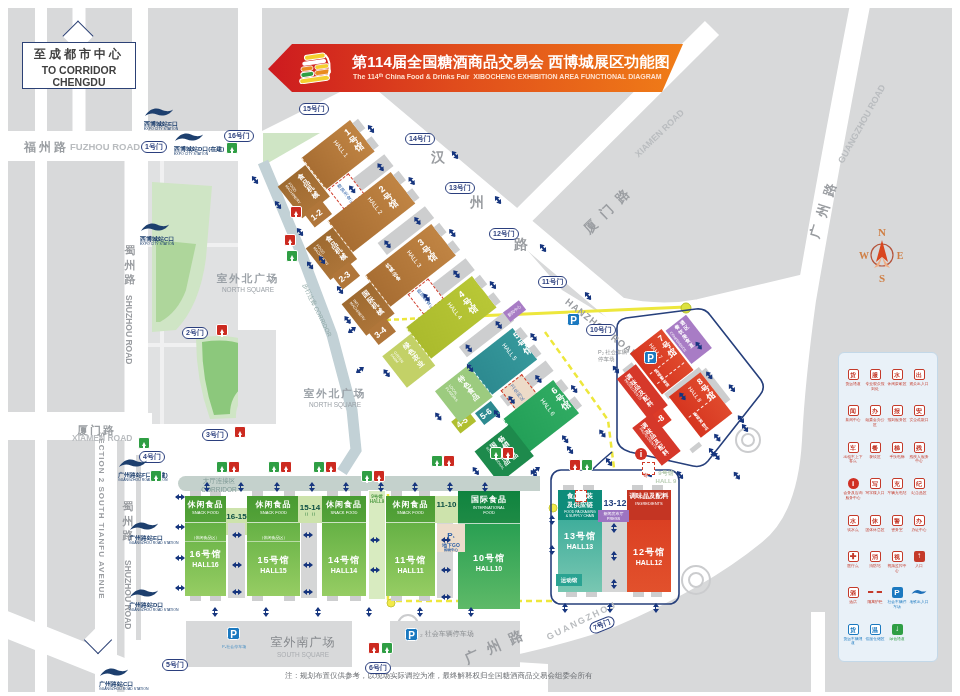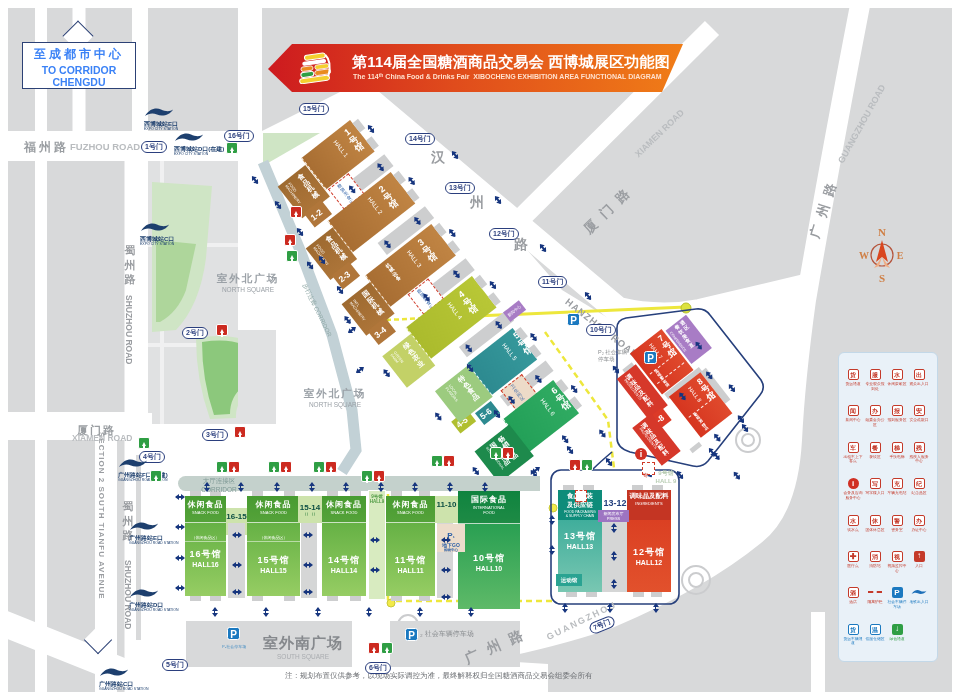--- a/index.html
+++ b/index.html
@@ -87,21 +87,21 @@
       <rect x="20" y="18.5" width="16" height="5" rx="2.5" fill="#e98b1e" stroke="#fff" stroke-width="0.8"></rect>
       <rect x="4" y="24.5" width="30" height="5" rx="2.5" fill="#f4cf2e" stroke="#fff" stroke-width="1"></rect>
       <path d="M33,4 q6,8 0,22" stroke="#fff" stroke-width="2" fill="none"></path>
     </g>
   </svg>
   <div style="position:absolute;left:84px;top:9px;width:324px;color:#fff;font-weight:bold;font-size:15px;letter-spacing:0.2px;white-space:nowrap">第114届全国糖酒商品交易会 西博城展区功能图</div>
   <div style="position:absolute;left:85px;top:28px;color:#ffe0cd;font-size:7px;font-weight:bold;white-space:nowrap">The 114<span style="font-size:5px;vertical-align:2px">th</span> China Food &amp; Drinks Fair&nbsp; XIBOCHENG EXHIBITION AREA FUNCTIONAL DIAGRAM</div>
 </div>
 
 <div class="abs" style="left:67px;top:25px;width:22px;height:22px;background:#fff;border-left:1.5px solid #2c4175;border-top:1.5px solid #2c4175;transform:rotate(45deg);z-index:4"></div>
-<div class="abs" style="left:22px;top:42px;width:114px;height:47px;background:#fff;border:1.5px solid #2c4175;color:#3b82f6;text-align:center;z-index:5">
+<div class="abs" style="left:22px;top:42px;width:114px;height:47px;background:#fff;border:1.5px solid #2c4175;color:#404040;text-align:center;z-index:5">
   <div style="font-size:12px;font-weight:bold;letter-spacing:3px;margin-top:3px">至成都市中心</div>
   <div style="font-size:10.5px;font-weight:bold;margin-top:1px">TO CORRIDOR</div>
   <div style="font-size:10.5px;font-weight:bold">CHENGDU</div>
 </div>
 <div class="abs" style="left:88px;top:630px;width:20px;height:20px;background:#fff;border-right:1.5px solid #2c4175;border-bottom:1.5px solid #2c4175;transform:rotate(45deg);z-index:4"></div>
 
 <div class="abs" style="left:24px;top:139px;font-size:12px;font-weight:bold;letter-spacing:3px;color:#999da1;z-index:3">福州路</div>
 <div class="abs" style="left:70px;top:141px;font-size:9.5px;font-weight:bold;color:#b9bcbf;z-index:3">FUZHOU ROAD</div>
 <div class="abs" style="left:97px;top:432px;writing-mode:vertical-rl;font-size:8px;font-weight:bold;color:#9a9da1;letter-spacing:1px;z-index:3">SECTION 2 SOUTH TIANFU AVENUE</div>
 <div class="abs" style="left:124px;top:243px;width:12px;font-size:11px;line-height:14.5px;word-break:break-all;font-weight:bold;color:#9a9da1;z-index:3;text-align:center">蜀州路</div>
@@ -123,21 +123,21 @@
 
 <div class="abs" style="left:193px;top:272px;width:110px;text-align:center;color:#9aa0a6;z-index:3">
       <div style="font-size:10.5px;font-weight:bold;letter-spacing:2px">室外北广场</div>
       <div style="font-size:6.5px">NORTH SQUARE</div>
     </div>
 <div class="abs" style="left:280px;top:387px;width:110px;text-align:center;color:#9aa0a6;z-index:3">
       <div style="font-size:10.5px;font-weight:bold;letter-spacing:2px">室外北广场</div>
       <div style="font-size:6.5px">NORTH SQUARE</div>
     </div>
 <div class="abs" style="left:248px;top:634px;width:110px;text-align:center;color:#86898d;z-index:3">
-      <div style="font-size:15px;font-weight:bold;letter-spacing:1px">室外南广场</div>
+      <div style="font-size:12px;font-weight:normal;letter-spacing:1px">室外南广场</div>
       <div style="font-size:6.5px;color:#a9acb0">SOUTH SQUARE</div>
     </div>
 <div class="abs" style="left:285px;top:671px;font-size:7.5px;color:#6b6e72;z-index:3">注：规划布置仅供参考，以现场实际调控为准，最终解释权归全国糖酒商品交易会组委会所有</div>
 <div class="abs" style="left:196px;top:477px;font-size:6.5px;color:#7e9995;z-index:8;text-align:center;width:46px">大厅连接区<br>CORRIDOR</div>
 <div class="abs" style="left:308px;top:282px;font-size:6px;color:#8da6a4;z-index:3;transform:rotate(64deg);transform-origin:0 0">步行连廊 CORRIDOR</div>
 <div class="abs" style="left:648px;top:469px;font-size:6px;color:#b9cdb4;z-index:3;font-weight:bold;text-align:center;width:36px">9号馆<br>HALL 9</div>
 
 <svg class="abs" width="60" height="64" viewBox="0 0 60 64" style="left:852px;top:222px;z-index:3">
   <circle cx="30" cy="33" r="11" fill="none" stroke="#b5543b" stroke-width="1.2"></circle>
   <path d="M30,18 L36,40 L30,35 L24,40 Z" fill="#d9471f"></path>

